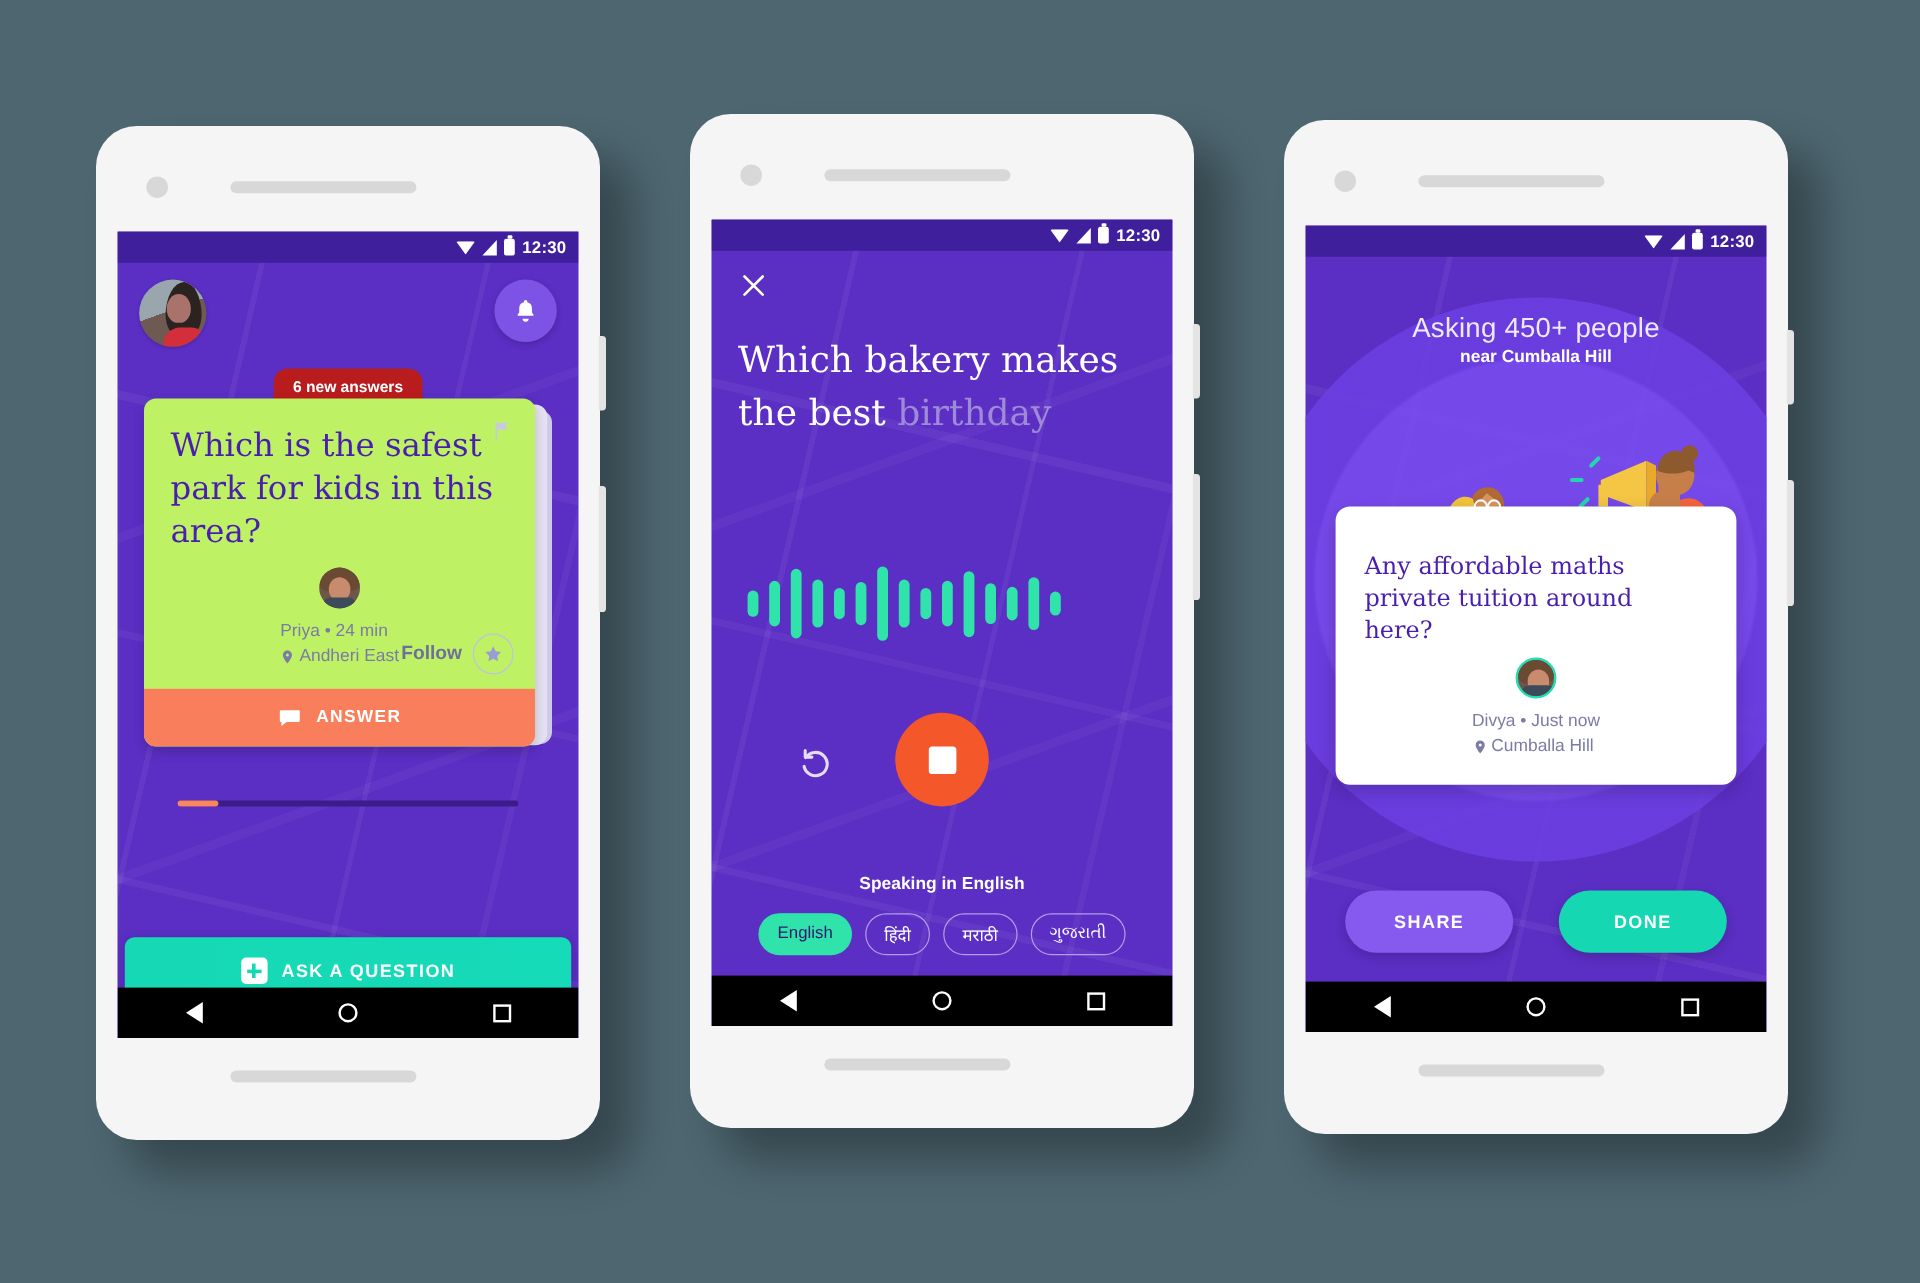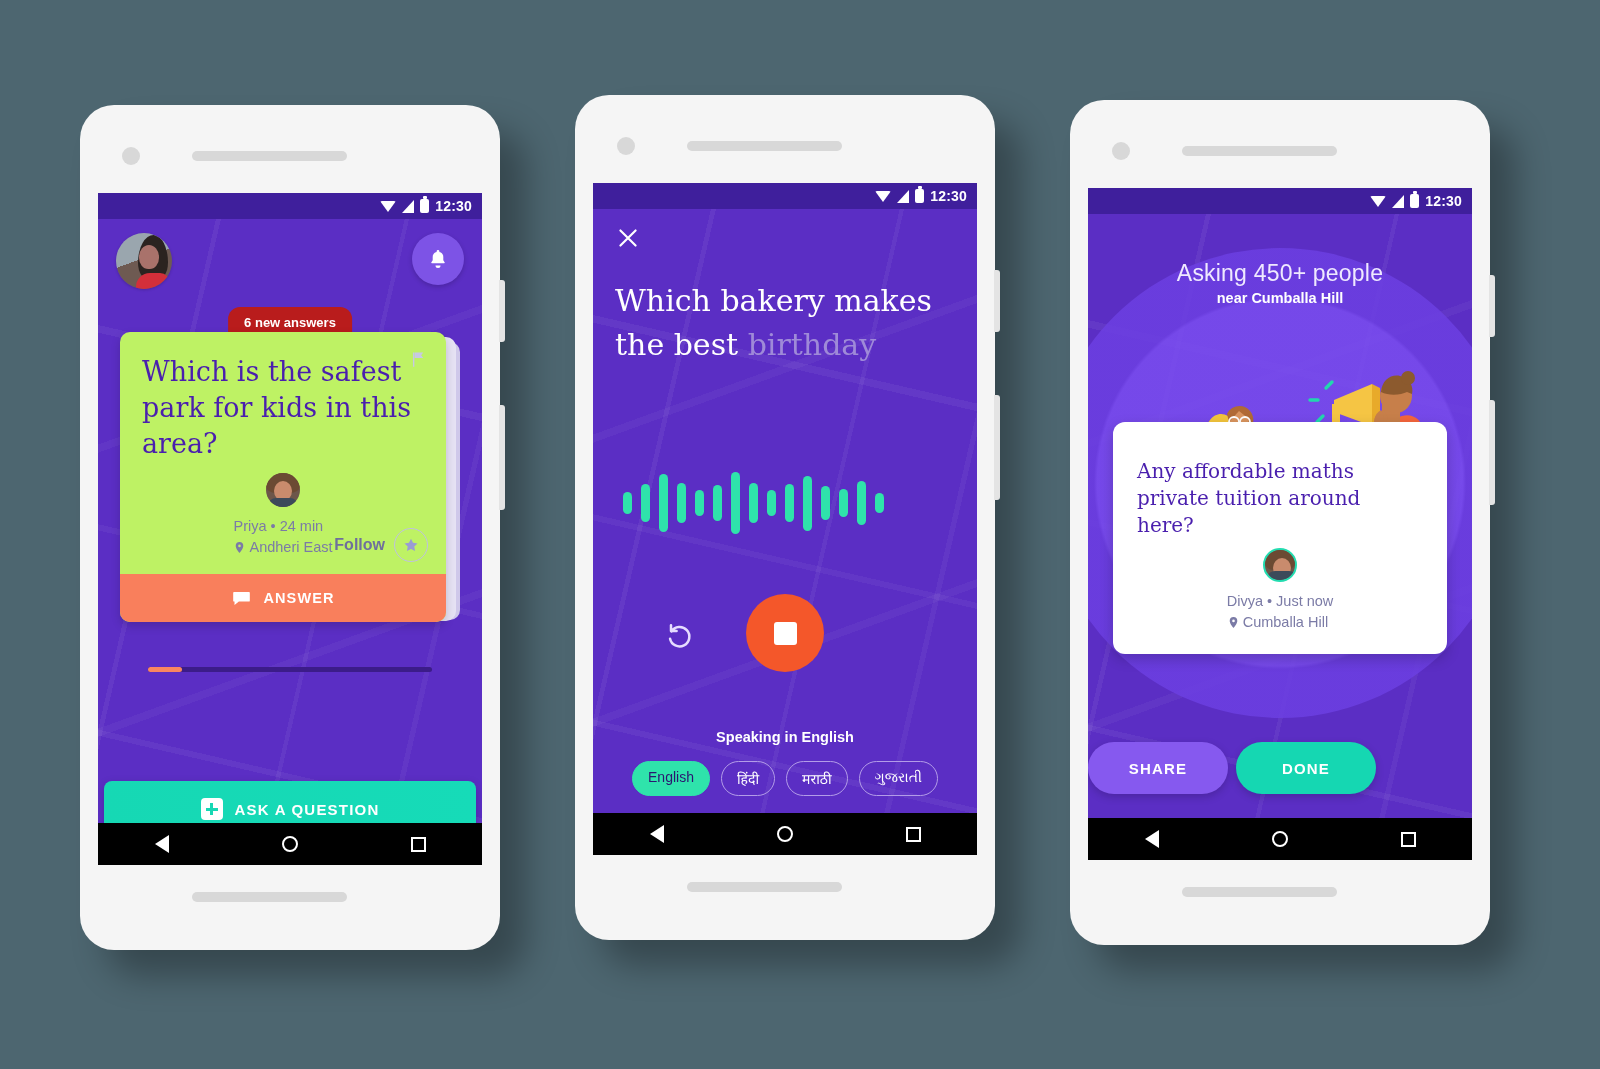--- a/index.html
+++ b/index.html
@@ -187,21 +187,21 @@
   .ask-head .t1 { color:#efe9ff; font-size:23px; letter-spacing:.2px; }
   .ask-head .t2 { color:#fff; font-size:14.5px; font-weight:bold; margin-top:3px; }
   .illo { position:absolute; left:0; right:0; top:138px; height:110px; }
   .q-card3 {
     position:absolute; left:25px; top:208px; width:334px; height:232px;
     background:#fff; border-radius:12px; box-shadow:0 5px 14px rgba(0,0,0,.2);
     overflow:hidden;
   }
   .q-card3 .q-title { margin:36px 24px 0; font-size:20px; }
   .act-row { position:absolute; left:0; right:0; bottom:24px;
-             display:flex; gap:8px; }
+             display:flex; justify-content:center; gap:38px; }
   .pill-btn { width:140px; height:52px; border-radius:26px; color:#fff;
               display:flex; align-items:center; justify-content:center;
               font-size:15px; font-weight:bold; letter-spacing:1.2px;
               box-shadow:0 3px 9px rgba(0,0,0,.18); }
   .pill-share { background:#8659ef; }
   .pill-done  { background:#15d7b2; }
   .meta-av.ring { border:2.5px solid #23dcb0; }
 </style>
 </head>
 <body>

